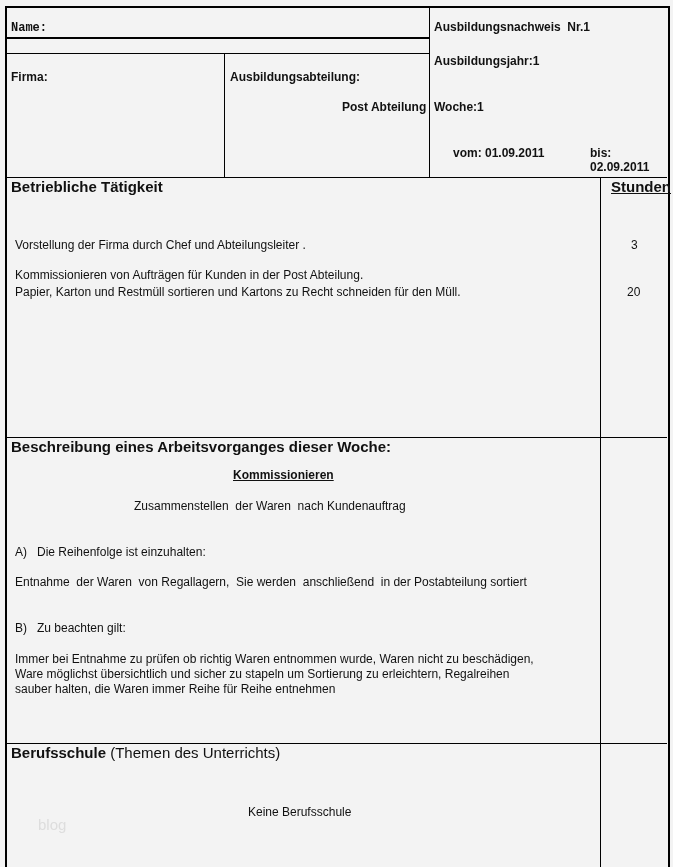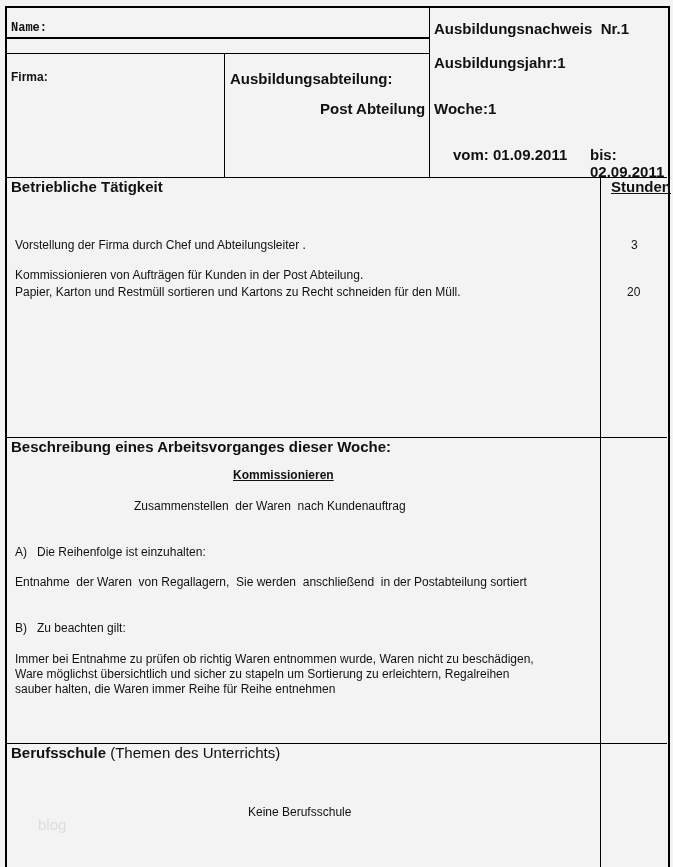--- a/index.html
+++ b/index.html
@@ -2,42 +2,42 @@
 <html><head>
 <meta charset="utf-8">
 <style>
   html, body { margin:0; padding:0; }
   body { width:673px; height:867px; background:#f3f3f3; position:relative; overflow:hidden;
          font-family:"Liberation Sans", sans-serif; color:#111; }
   .abs { position:absolute; }
   .line-h { position:absolute; height:0; }
   .line-v { position:absolute; width:0; }
   .b { font-weight:bold; }
-  .t13 { font-size:15px; }
+  .t13 { font-size:12px; }
   .t12 { font-size:12px; }
   .t11 { font-size:15px; }
   .u { text-decoration:underline; }
 </style>
 </head>
 <body>
 
 <div class="abs" style="left:5px;top:6px;width:661px;height:859px;border:2px solid #000;border-bottom:none;"></div>
 <div class="line-h" style="left:6px;top:37px;width:424px;border-top:2px solid #000;"></div>
 <div class="line-h" style="left:6px;top:53px;width:424px;border-top:1px solid #000;"></div>
 <div class="line-v" style="left:224px;top:53px;height:125px;border-left:1px solid #000;"></div>
 <div class="line-v" style="left:429px;top:7px;height:171px;border-left:1px solid #000;"></div>
 <div class="line-h" style="left:6px;top:177px;width:661px;border-top:1px solid #000;"></div>
 <div class="line-v" style="left:600px;top:177px;height:690px;border-left:1px solid #000;"></div>
 <div class="line-h" style="left:6px;top:437px;width:661px;border-top:1px solid #000;"></div>
 <div class="line-h" style="left:6px;top:743px;width:661px;border-top:1px solid #000;"></div>
 
 <div class="abs b t12" style="left:11px;top:21px;font-family:Liberation Mono, monospace;">Name:</div>
 <div class="abs b t12" style="left:11px;top:70px;">Firma:</div>
 <div class="abs b t13" style="left:230px;top:70px;">Ausbildungsabteilung:</div>
-<div class="abs b t13" style="left:272px;top:100px;padding-left:48px;">Post Abteilung</div>
+<div class="abs b t13" style="left:294px;top:100px;padding-left:48px;">Post Abteilung</div>
 <div class="abs b t13" style="left:434px;top:20px;white-space:pre;">Ausbildungsnachweis  Nr.1</div>
 <div class="abs b t13" style="left:434px;top:54px;">Ausbildungsjahr:1</div>
 <div class="abs b t13" style="left:434px;top:100px;">Woche:1</div>
 <div class="abs b t13" style="left:453px;top:146px;">vom: 01.09.2011</div>
 <div class="abs b t13" style="left:554px;top:146px;padding-left:36px;">bis: 02.09.2011</div>
 
 <div class="abs b t11" style="left:11px;top:178px;">Betriebliche Tätigkeit</div>
 <div class="abs b t11 u" style="left:611px;top:178px;">Stunden</div>
 <div class="abs t12" style="left:15px;top:238px;">Vorstellung der Firma durch Chef und Abteilungsleiter .</div>
 <div class="abs t12" style="left:631px;top:238px;">3</div>

